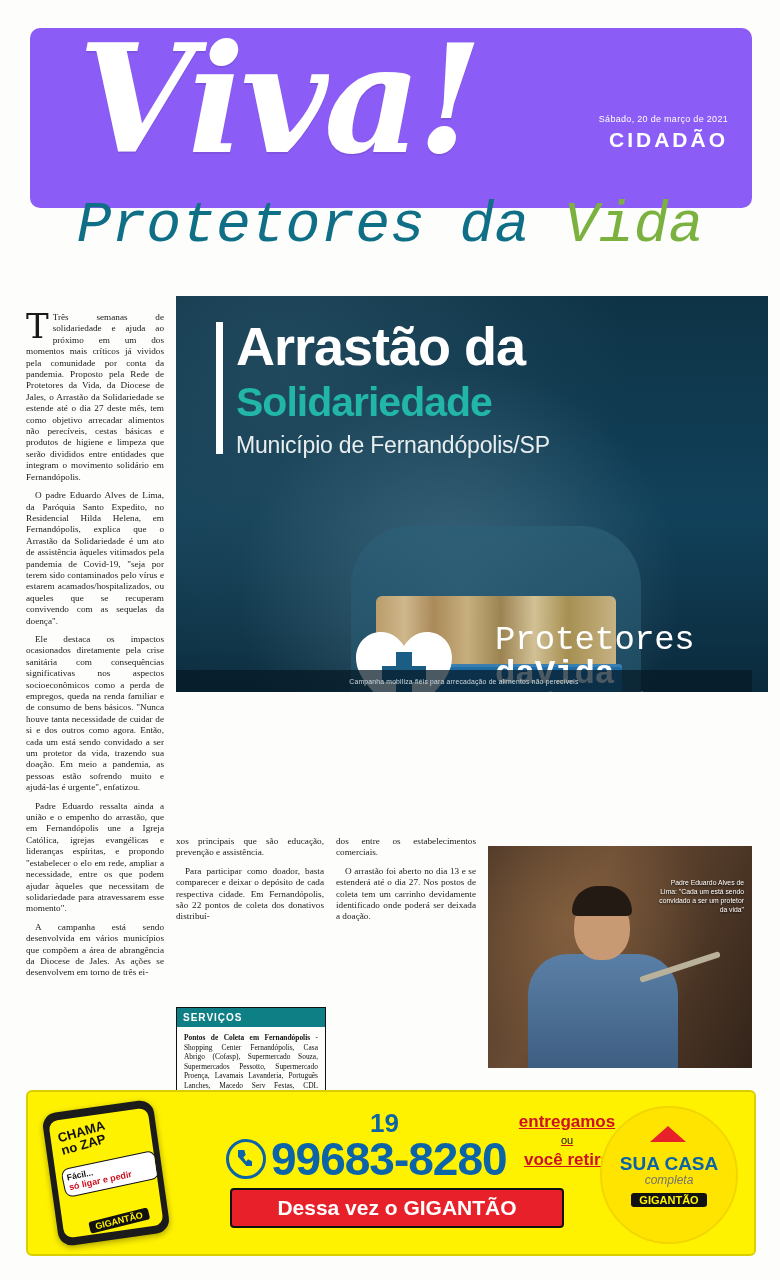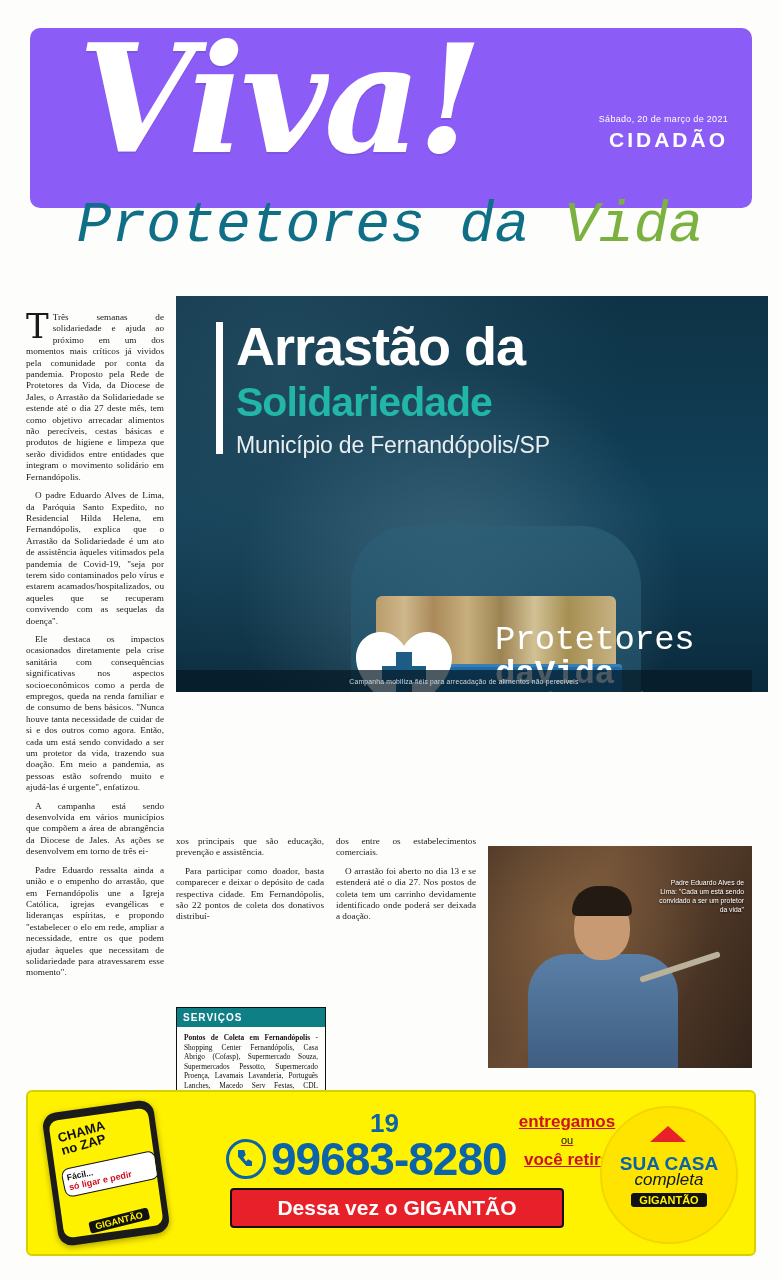--- a/index.html
+++ b/index.html
@@ -534,23 +534,23 @@
     text-align: center;
     font-family: "Liberation Sans", sans-serif;
   }
   .sua-casa .l1 {
     font-size: 19px;
     font-weight: bold;
     color: #0b63a8;
     line-height: 19px;
   }
   .sua-casa .l2 {
-    font-size: 17px;
+    font-size: 12px;
     font-style: italic;
-    color: #0f172a;
+    color: #737373;
     line-height: 14px;
   }
   .sua-casa .l3 {
     display: inline-block;
     margin-top: 6px;
     background: #111;
     color: #fff200;
     font-weight: bold;
     font-size: 11px;
     padding: 1px 8px;
@@ -580,22 +580,22 @@
   </div>
 
   <div class="script-title">
     <span class="script-a">Protetores da </span><span class="script-b">Vida</span>
   </div>
 
   <div class="col1">
     <p class="first"><span class="dropcap">T</span><span>Três semanas de solidariedade e ajuda ao próximo em um dos momentos mais críticos já vividos pela comunidade por conta da pandemia. Proposto pela Rede de Protetores da Vida, da Diocese de Jales, o Arrastão da Solidariedade se estende até o dia 27 deste mês, tem como objetivo arrecadar alimentos não perecíveis, cestas básicas e produtos de higiene e limpeza que serão divididos entre entidades que integram o movimento solidário em Fernandópolis.</span></p>
     <p>O padre Eduardo Alves de Lima, da Paróquia Santo Expedito, no Residencial Hilda Helena, em Fernandópolis, explica que o Arrastão da Solidariedade é um ato de assistência àqueles vitimados pela pandemia de Covid-19, "seja por terem sido contaminados pelo vírus e estarem acamados/hospitalizados, ou aqueles que se recuperam convivendo com as sequelas da doença".</p>
     <p>Ele destaca os impactos ocasionados diretamente pela crise sanitária com consequências significativas nos aspectos socioeconômicos como a perda de empregos, queda na renda familiar e de consumo de bens básicos. "Nunca houve tanta necessidade de cuidar de si e dos outros como agora. Então, cada um está sendo convidado a ser um protetor da vida, trazendo sua doação. Em meio a pandemia, as pessoas estão sofrendo muito e ajudá-las é urgente", enfatizou.</p>
+    <p>Padre Eduardo ressalta ainda a união e o empenho do arrastão, que em Fernandópolis une a Igreja Católica, igrejas evangélicas e lideranças espíritas, e propondo "estabelecer o elo em rede, ampliar a necessidade, entre os que podem ajudar àqueles que necessitam de solidariedade para atravessarem esse momento".</p>
     <p>A campanha está sendo desenvolvida em vários municípios que compõem a área de abrangência da Diocese de Jales. As ações se desenvolvem em torno de três ei-</p>
-    <p>Padre Eduardo ressalta ainda a união e o empenho do arrastão, que em Fernandópolis une a Igreja Católica, igrejas evangélicas e lideranças espíritas, e propondo "estabelecer o elo em rede, ampliar a necessidade, entre os que podem ajudar àqueles que necessitam de solidariedade para atravessarem esse momento".</p>
   </div>
 
   <div class="photo">
     <div class="person"></div>
     <div class="shirt"></div>
     <div class="goods"></div>
     <div class="box"></div>
 
     <div class="photo-bar"></div>
     <div class="photo-head">

